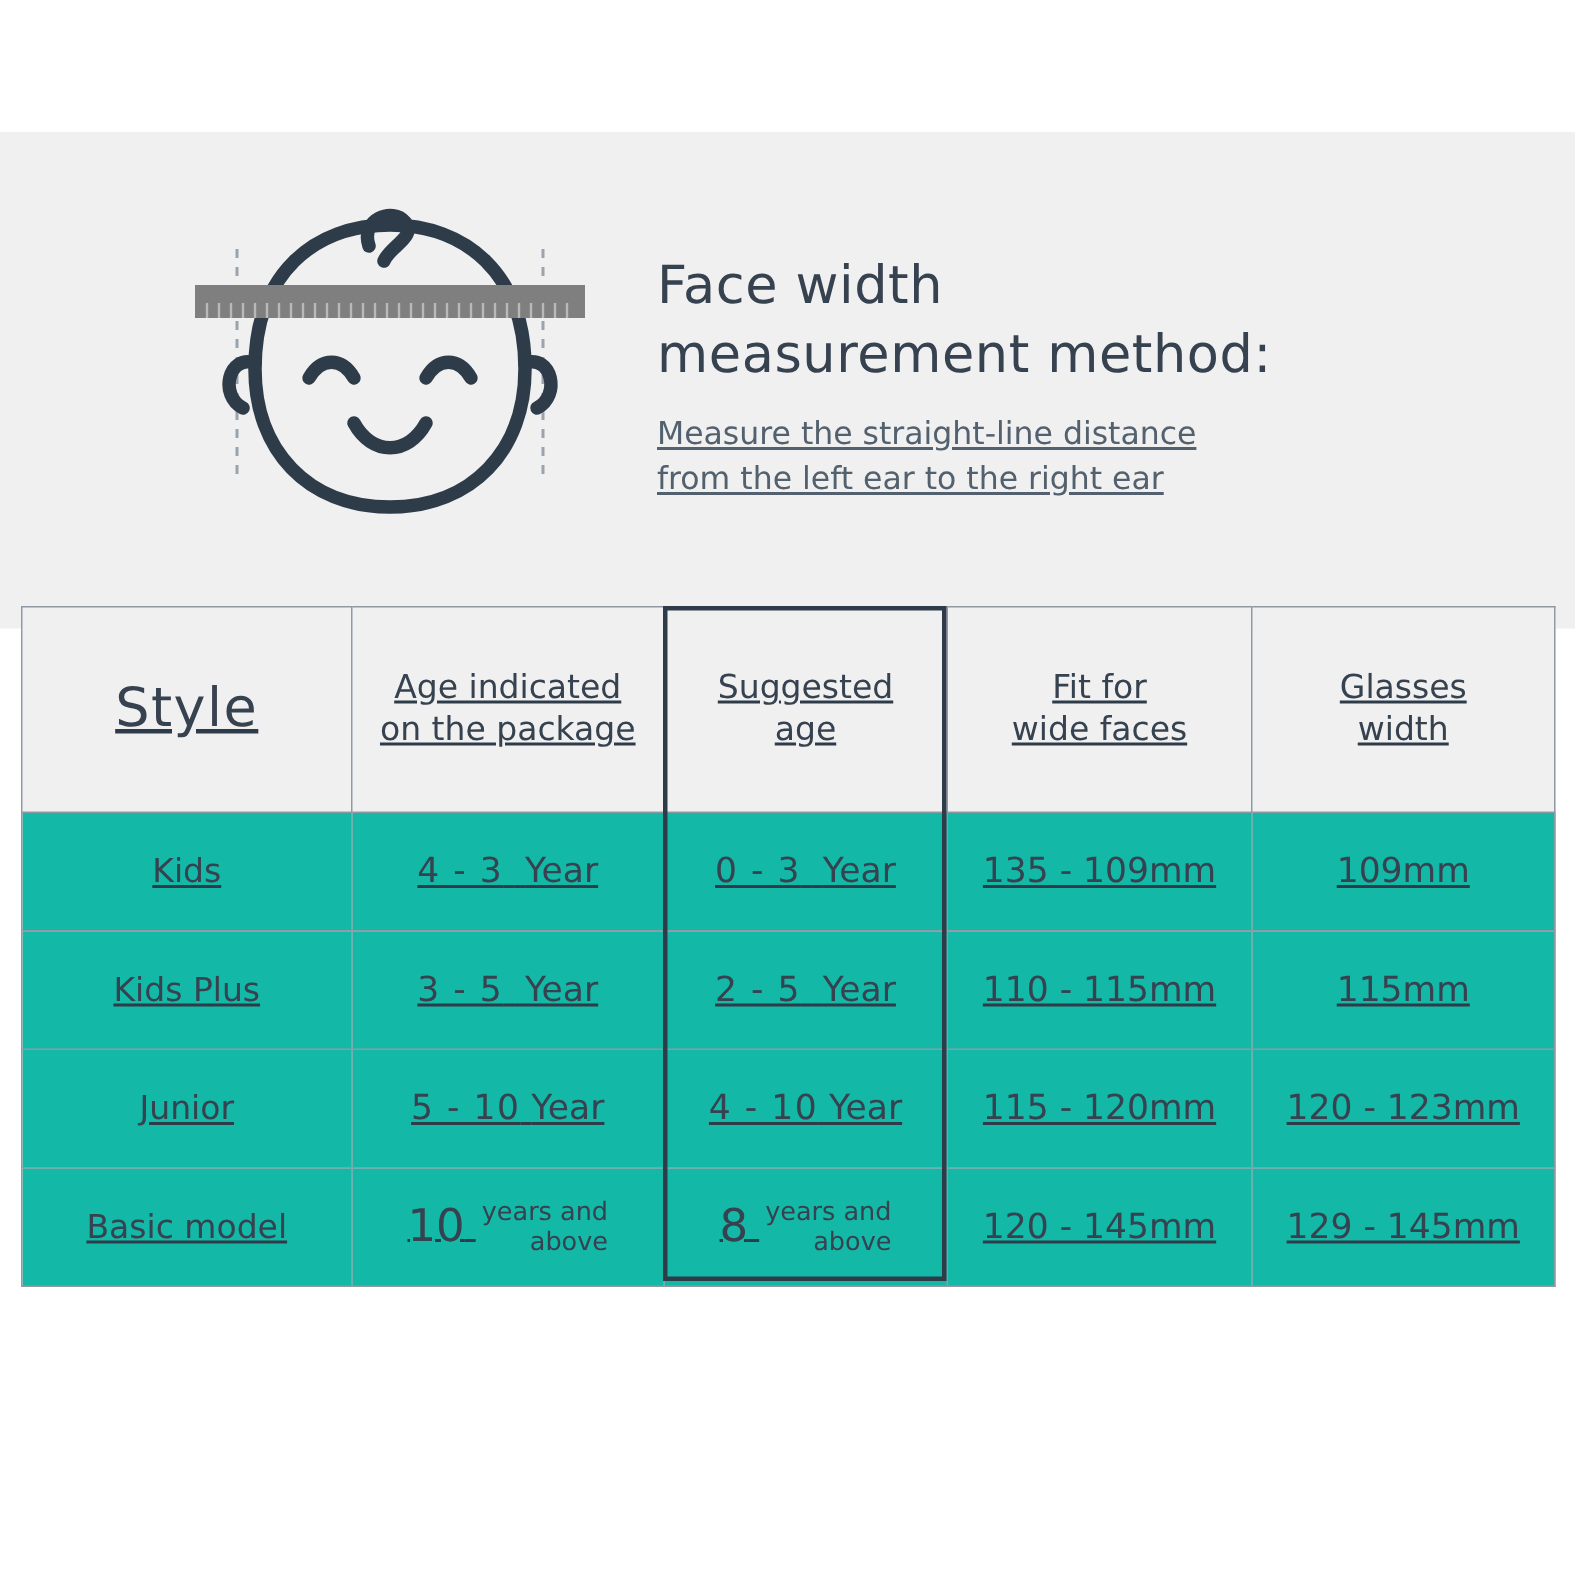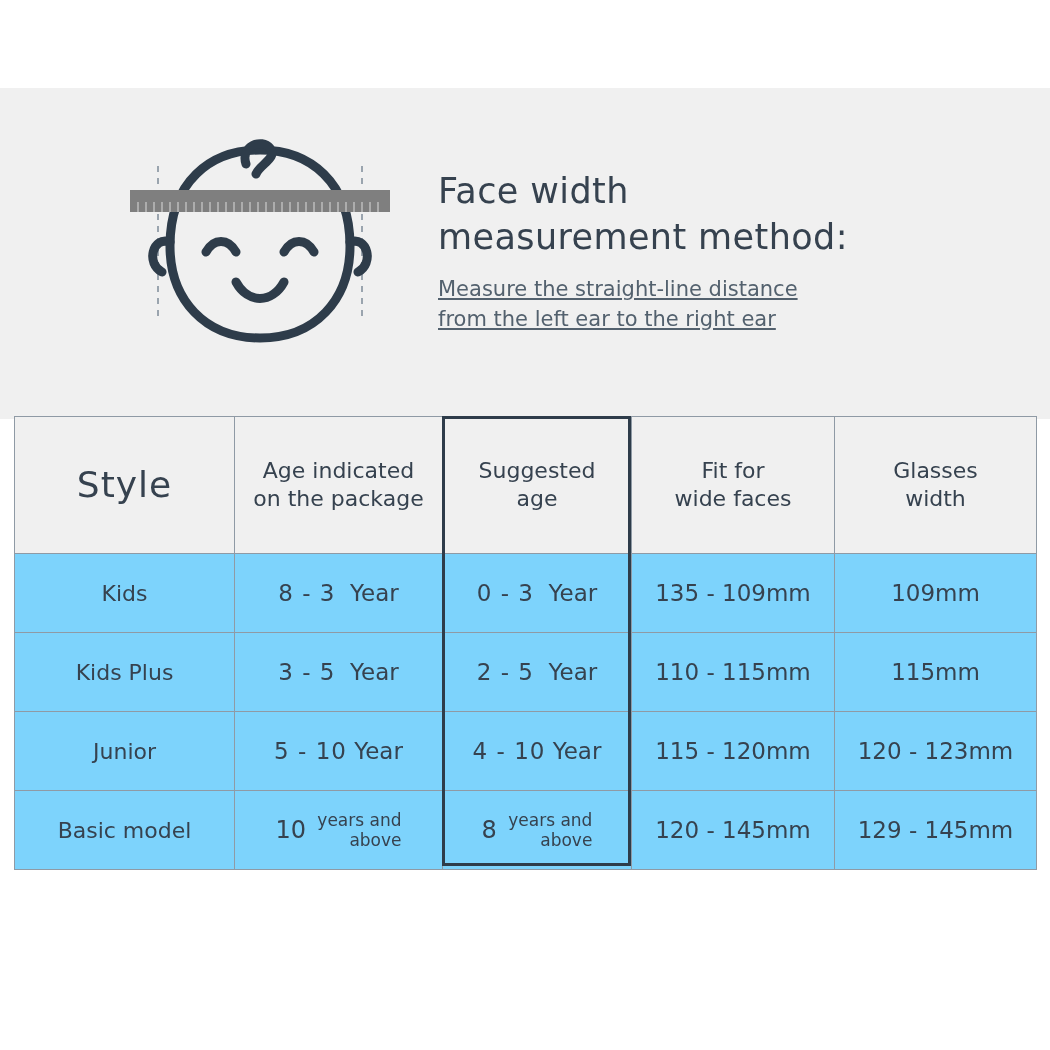--- a/index.html
+++ b/index.html
@@ -61,22 +61,23 @@
     line-height: 30px;
     color: #53616e;
     font-weight: 400;
     text-decoration: underline;
   }
 
   
   .table-wrap {
     position: absolute;
     left: 14px;
-    top: 416px;
+    top: 404px;
     width: 1022px;
+    text-decoration: underline;
   }
 
   table.size-table {
     border-collapse: collapse;
     width: 1022px;
     table-layout: fixed;
   }
 
   table.size-table td,
   table.size-table th {
@@ -97,21 +98,21 @@
   }
 
   thead th.style-head {
     font-size: 36px;
     letter-spacing: 1px;
   }
 
   tbody td {
     height: 78px;
     font-size: 23px;
-    background: #7dd3fc;
+    background: #14b8a6;
   }
 
   td.label-col {
     font-size: 22px;
   }
 
   
   .suggested-cell {
     font-weight: bold;
   }
@@ -133,21 +134,21 @@
   .two-line {
     display: inline-block;
     font-size: 17px;
     line-height: 20px;
     text-align: right;
     vertical-align: middle;
     margin-left: 4px;
   }
 
   .num-big {
-    font-size: 24px;
+    font-size: 30px;
     vertical-align: middle;
   }
 
   .spaced {
     letter-spacing: 1px;
   }
 
   
   col.c1 { width: 220px; }
   col.c2 { width: 208px; }
@@ -253,21 +254,21 @@
             <div>Glasses</div>
             <div>width</div>
           </th>
         </tr>
       </thead>
       <tbody>
 
         <tr>
           <td class="label-col">Kids</td>
           <td>
-            <span class="spaced">8 - 3</span>
+            <span class="spaced">4 - 3</span>
             <span>&nbsp;</span><span>Year</span>
           </td>
           <td class="suggested-cell">
             <span class="spaced">0 - 3</span>
             <span>&nbsp;</span><span class="unit">Year</span>
           </td>
           <td>135 - 109mm</td>
           <td>109mm</td>
         </tr>
 

